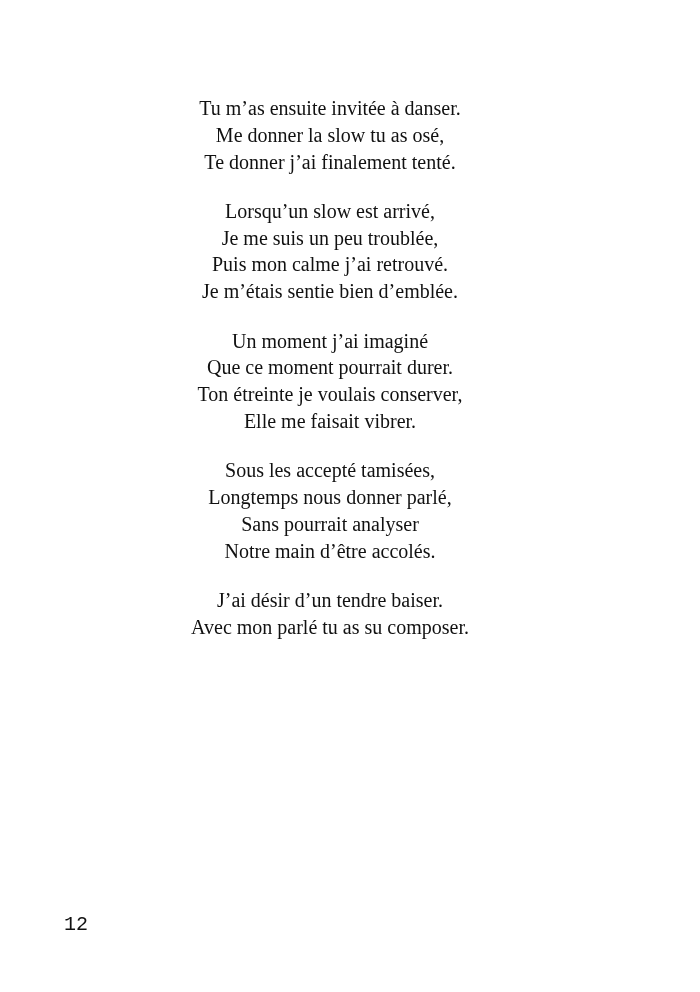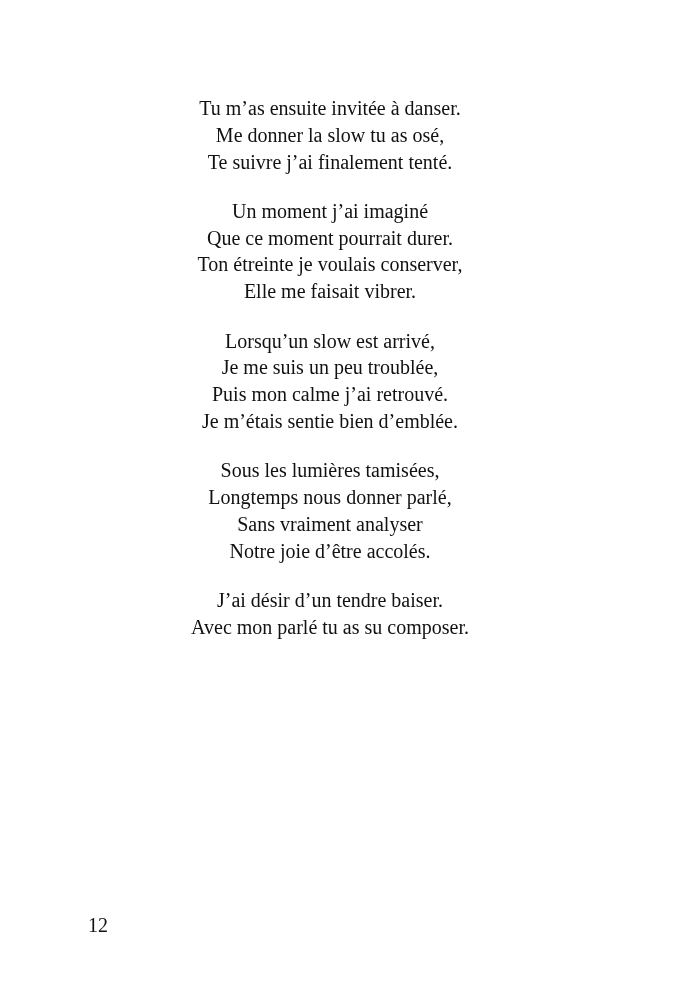--- a/index.html
+++ b/index.html
@@ -27,52 +27,53 @@
       margin: 0 0 22.5px 0;
     }
     .line {
       font-size: 20px;
       line-height: 26.8px;
       height: 26.8px;
       white-space: nowrap;
     }
     .page-number {
       position: absolute;
-      left: 88px;
+      left: 64px;
       top: 913px;
       font-size: 20px;
       line-height: 24px;
+      font-family: Liberation Mono, monospace;
     }
   </style>
 </head>
 <body>
 
 <div class="poem">
   <div class="stanza">
     <div class="line">Tu m’as ensuite invitée à danser.</div>
     <div class="line">Me donner la slow tu as osé,</div>
-    <div class="line">Te suivre j’ai finalement tenté.</div>
+    <div class="line">Te donner j’ai finalement tenté.</div>
+  </div>
+  <div class="stanza">
+    <div class="line">Lorsqu’un slow est arrivé,</div>
+    <div class="line">Je me suis un peu troublée,</div>
+    <div class="line">Puis mon calme j’ai retrouvé.</div>
+    <div class="line">Je m’étais sentie bien d’emblée.</div>
   </div>
   <div class="stanza">
     <div class="line">Un moment j’ai imaginé</div>
     <div class="line">Que ce moment pourrait durer.</div>
     <div class="line">Ton étreinte je voulais conserver,</div>
     <div class="line">Elle me faisait vibrer.</div>
   </div>
   <div class="stanza">
-    <div class="line">Lorsqu’un slow est arrivé,</div>
-    <div class="line">Je me suis un peu troublée,</div>
-    <div class="line">Puis mon calme j’ai retrouvé.</div>
-    <div class="line">Je m’étais sentie bien d’emblée.</div>
-  </div>
-  <div class="stanza">
-    <div class="line">Sous les lumières tamisées,</div>
+    <div class="line">Sous les accepté tamisées,</div>
     <div class="line">Longtemps nous donner parlé,</div>
-    <div class="line">Sans vraiment analyser</div>
-    <div class="line">Notre joie d’être accolés.</div>
+    <div class="line">Sans pourrait analyser</div>
+    <div class="line">Notre main d’être accolés.</div>
   </div>
   <div class="stanza">
     <div class="line">J’ai désir d’un tendre baiser.</div>
     <div class="line">Avec mon parlé tu as su composer.</div>
   </div>
 </div>
 
 <div class="page-number">12</div>
 
 </body></html>

